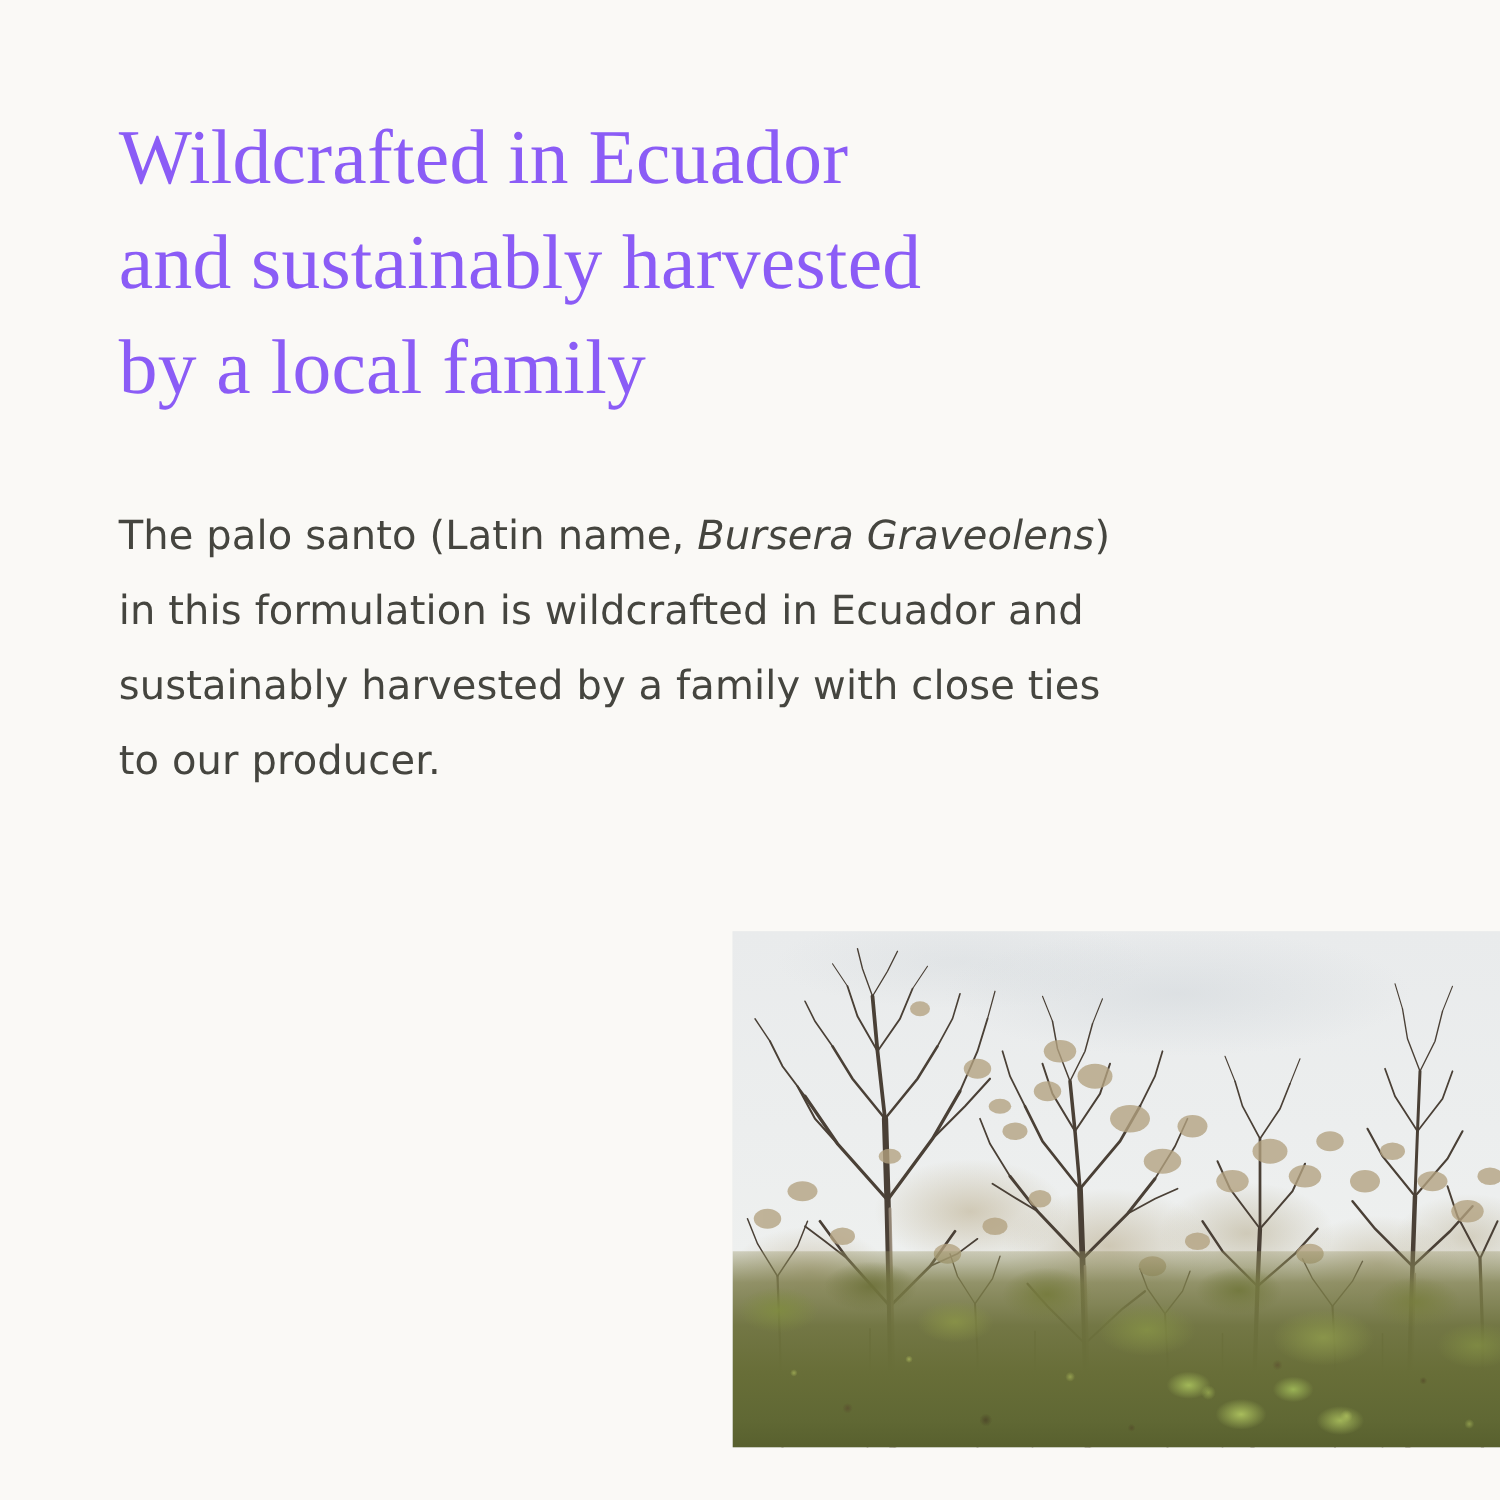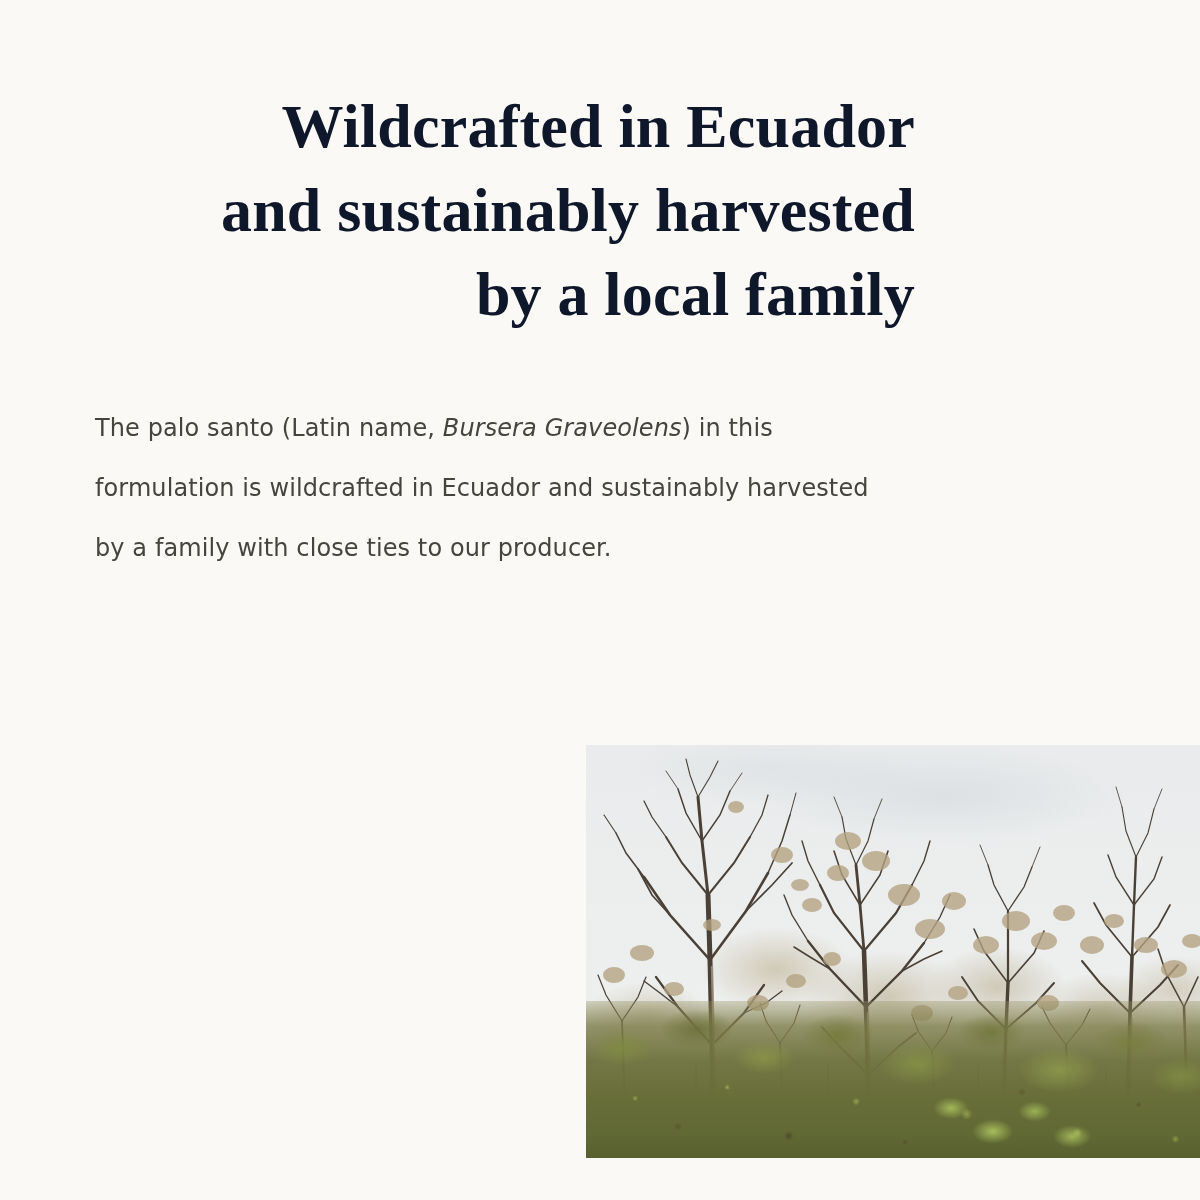--- a/index.html
+++ b/index.html
@@ -27,35 +27,34 @@
 
   
   .headline {
     position:absolute;
     left:95px;
     top:84px;
     width:820px;
     font-family:"Liberation Serif", "DejaVu Serif", serif;
     font-size:62px;
     line-height:84px;
-    font-weight:700;
+    font-weight:400;
     letter-spacing:0.2px;
-    color:#0f172a;
+    color:#8b5cf6;
     white-space:pre-line;
-    text-align:right;
   }
 
   
   .body-copy {
     position:absolute;
     left:95px;
     top:398px;
     width:800px;
     font-family:"DejaVu Sans", "Liberation Sans", sans-serif;
-    font-size:24px;
+    font-size:32px;
     line-height:60px;
     font-weight:400;
     letter-spacing:0.1px;
     color:#45453f;
   }
 
   .body-copy .sci {
     font-style:italic;
   }
 

